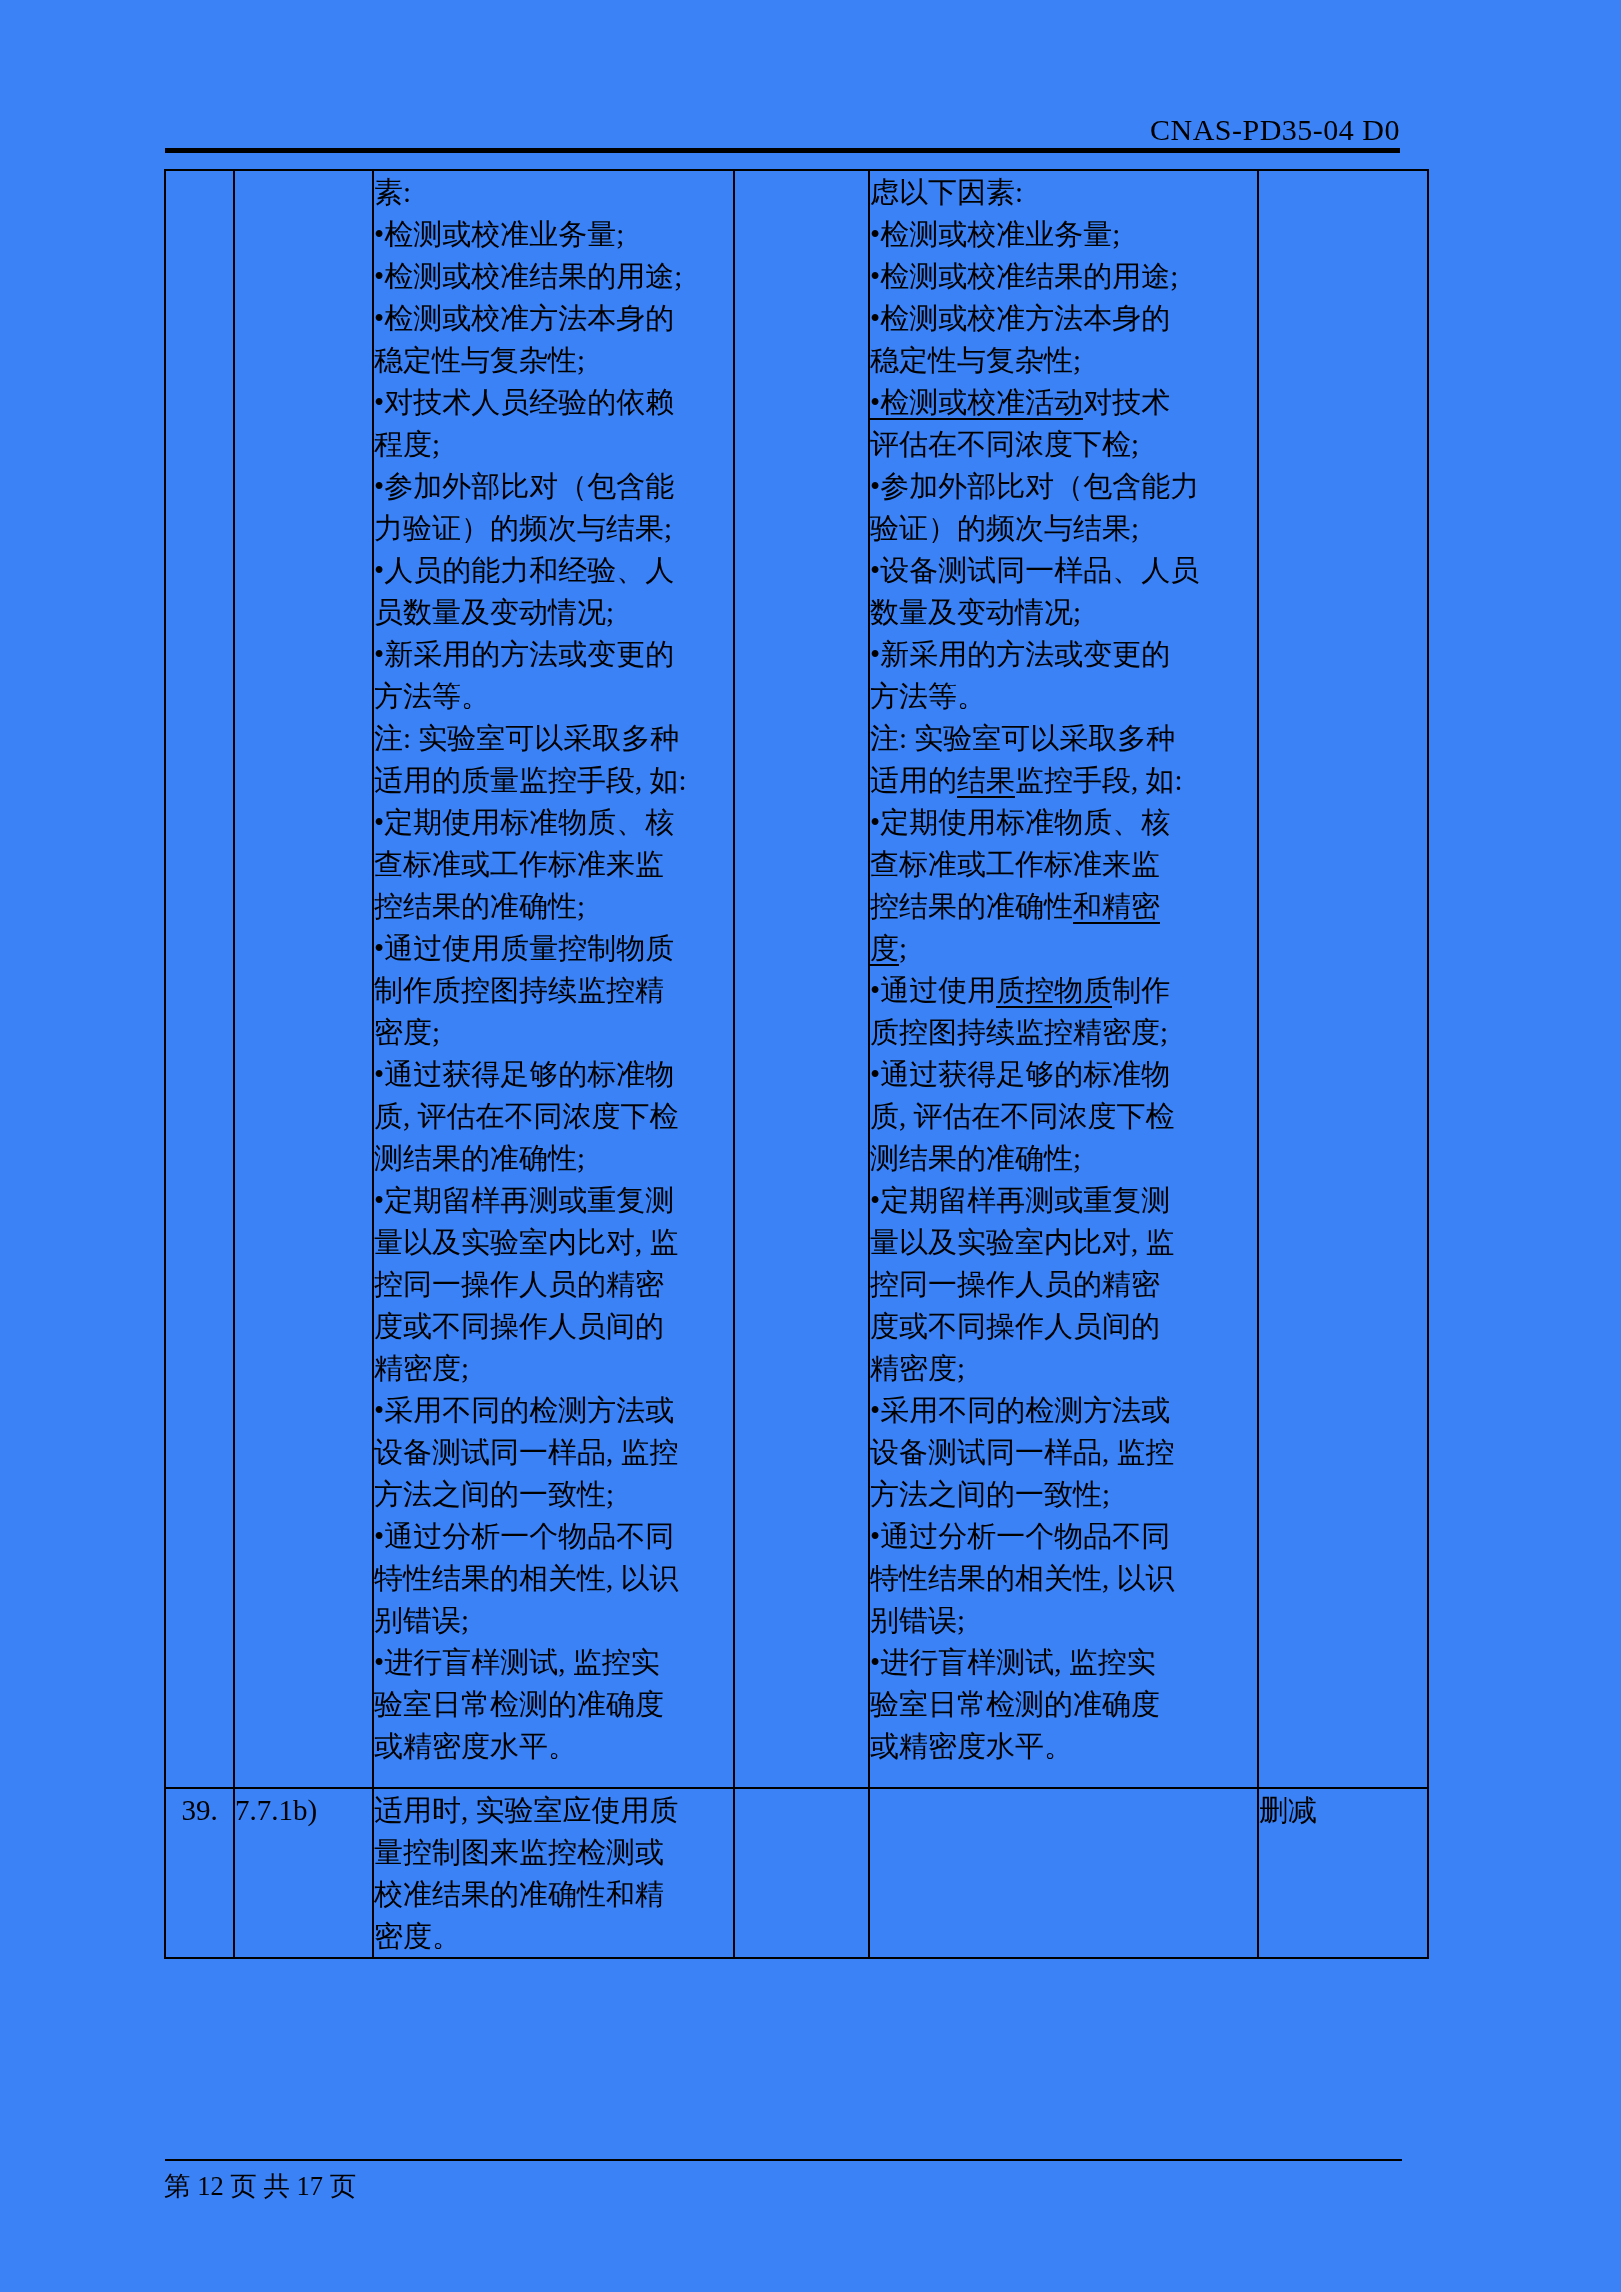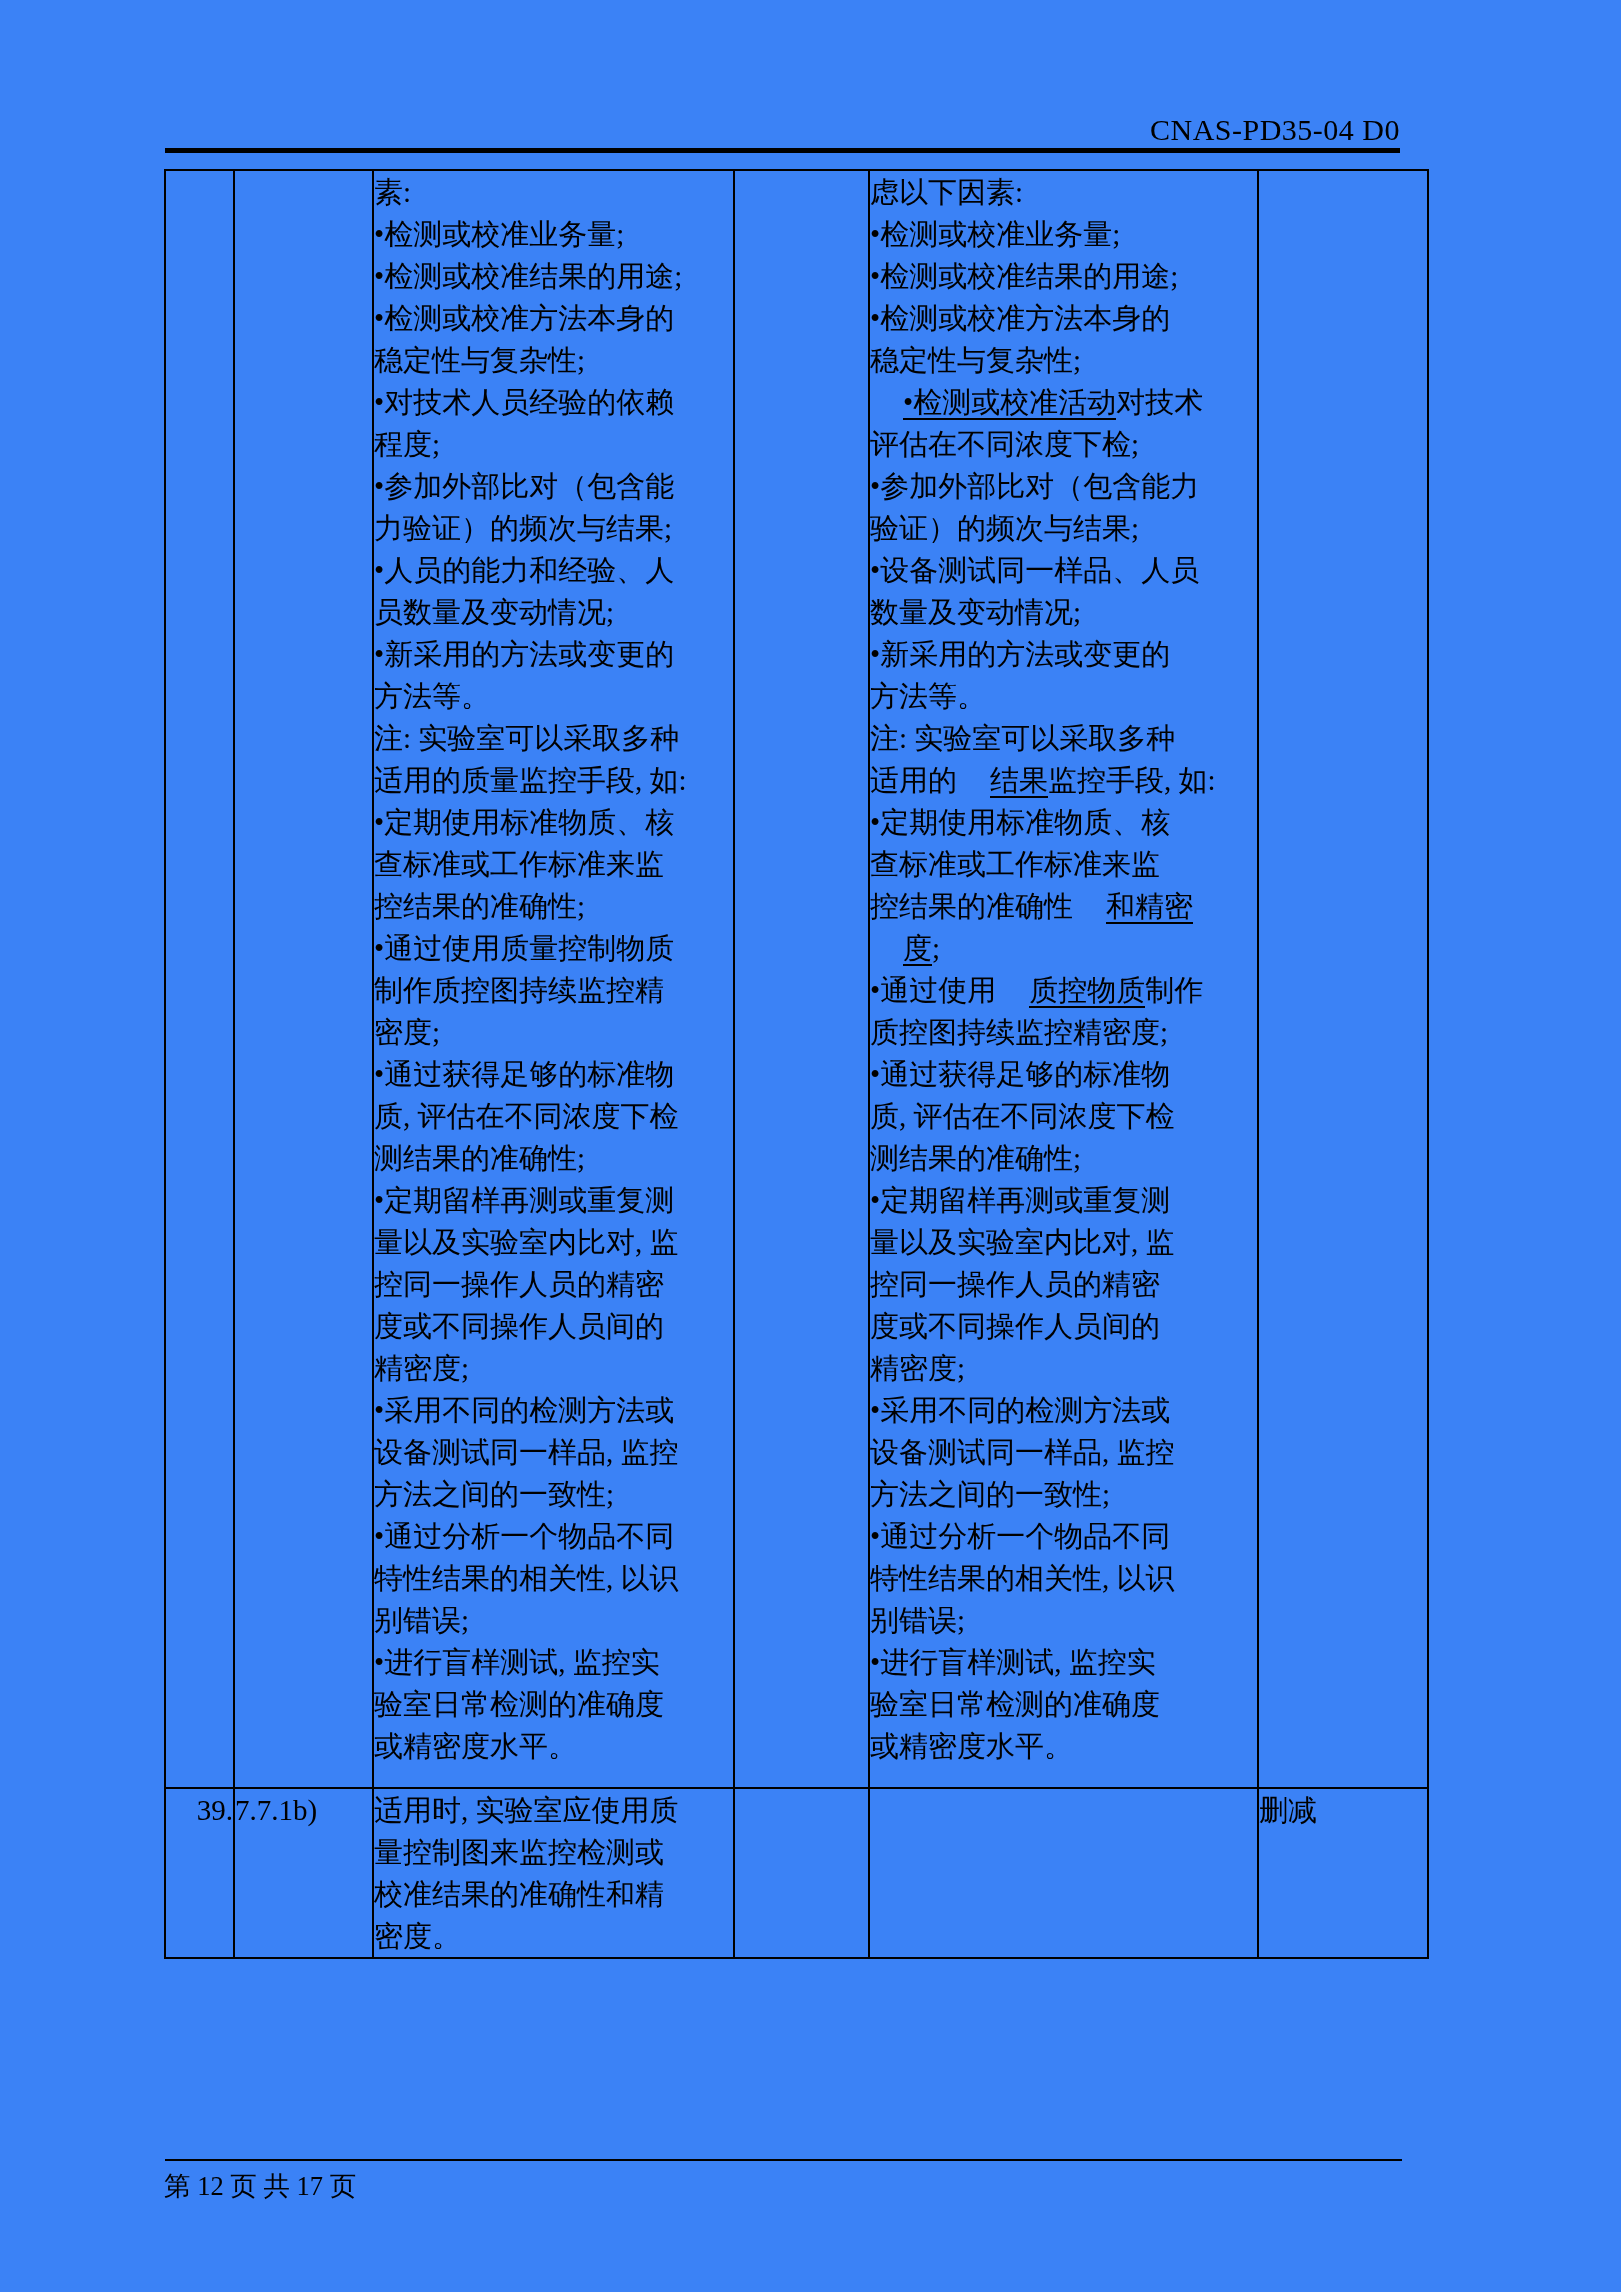--- a/index.html
+++ b/index.html
@@ -13,25 +13,25 @@
     font-size:30px;letter-spacing:0.5px;
   }
   .head-rule{position:absolute;left:165px;top:148px;width:1235px;height:4.9px;background:#000;}
   .tbl-wrap{position:absolute;left:164px;top:169px;}
   table.cmp{border-collapse:collapse;table-layout:fixed;width:1262px;}
   table.cmp td{
     border:2px solid #000;padding:0;vertical-align:top;
     font-size:29px;line-height:42px;overflow:hidden;
   }
   td.text-cell{padding:5.9px 2px 0 8.8px;}
-  td.no-cell{text-align:right;vertical-align:middle;padding:0 0 39px 0;font-size:30px;}
+  td.no-cell{text-align:center;vertical-align:middle;padding:0 0 39px 0;font-size:30px;}
   td.clause-cell{vertical-align:middle;padding:43px 0 0 9.8px;font-size:30px;}
   td.change-cell{text-align:left;vertical-align:middle;font-size:29px;}
   .tl{white-space:nowrap;height:42px;}
-  .tl .u{border-bottom:2px solid #000;margin-left:33px;}
+  .tl .u{border-bottom:2px solid #000;}
   .foot-rule{position:absolute;left:165px;top:2159px;width:1237px;height:2px;background:#000;}
   .footer-text{position:absolute;left:164px;top:2168px;width:1262px;text-align:left;font-size:26.5px;}
 </style>
 </head>
 <body>
 
 <div class="page">
 
   <div class="doc-code">CNAS-PD35-04 D0</div>
   <div class="head-rule"></div>

